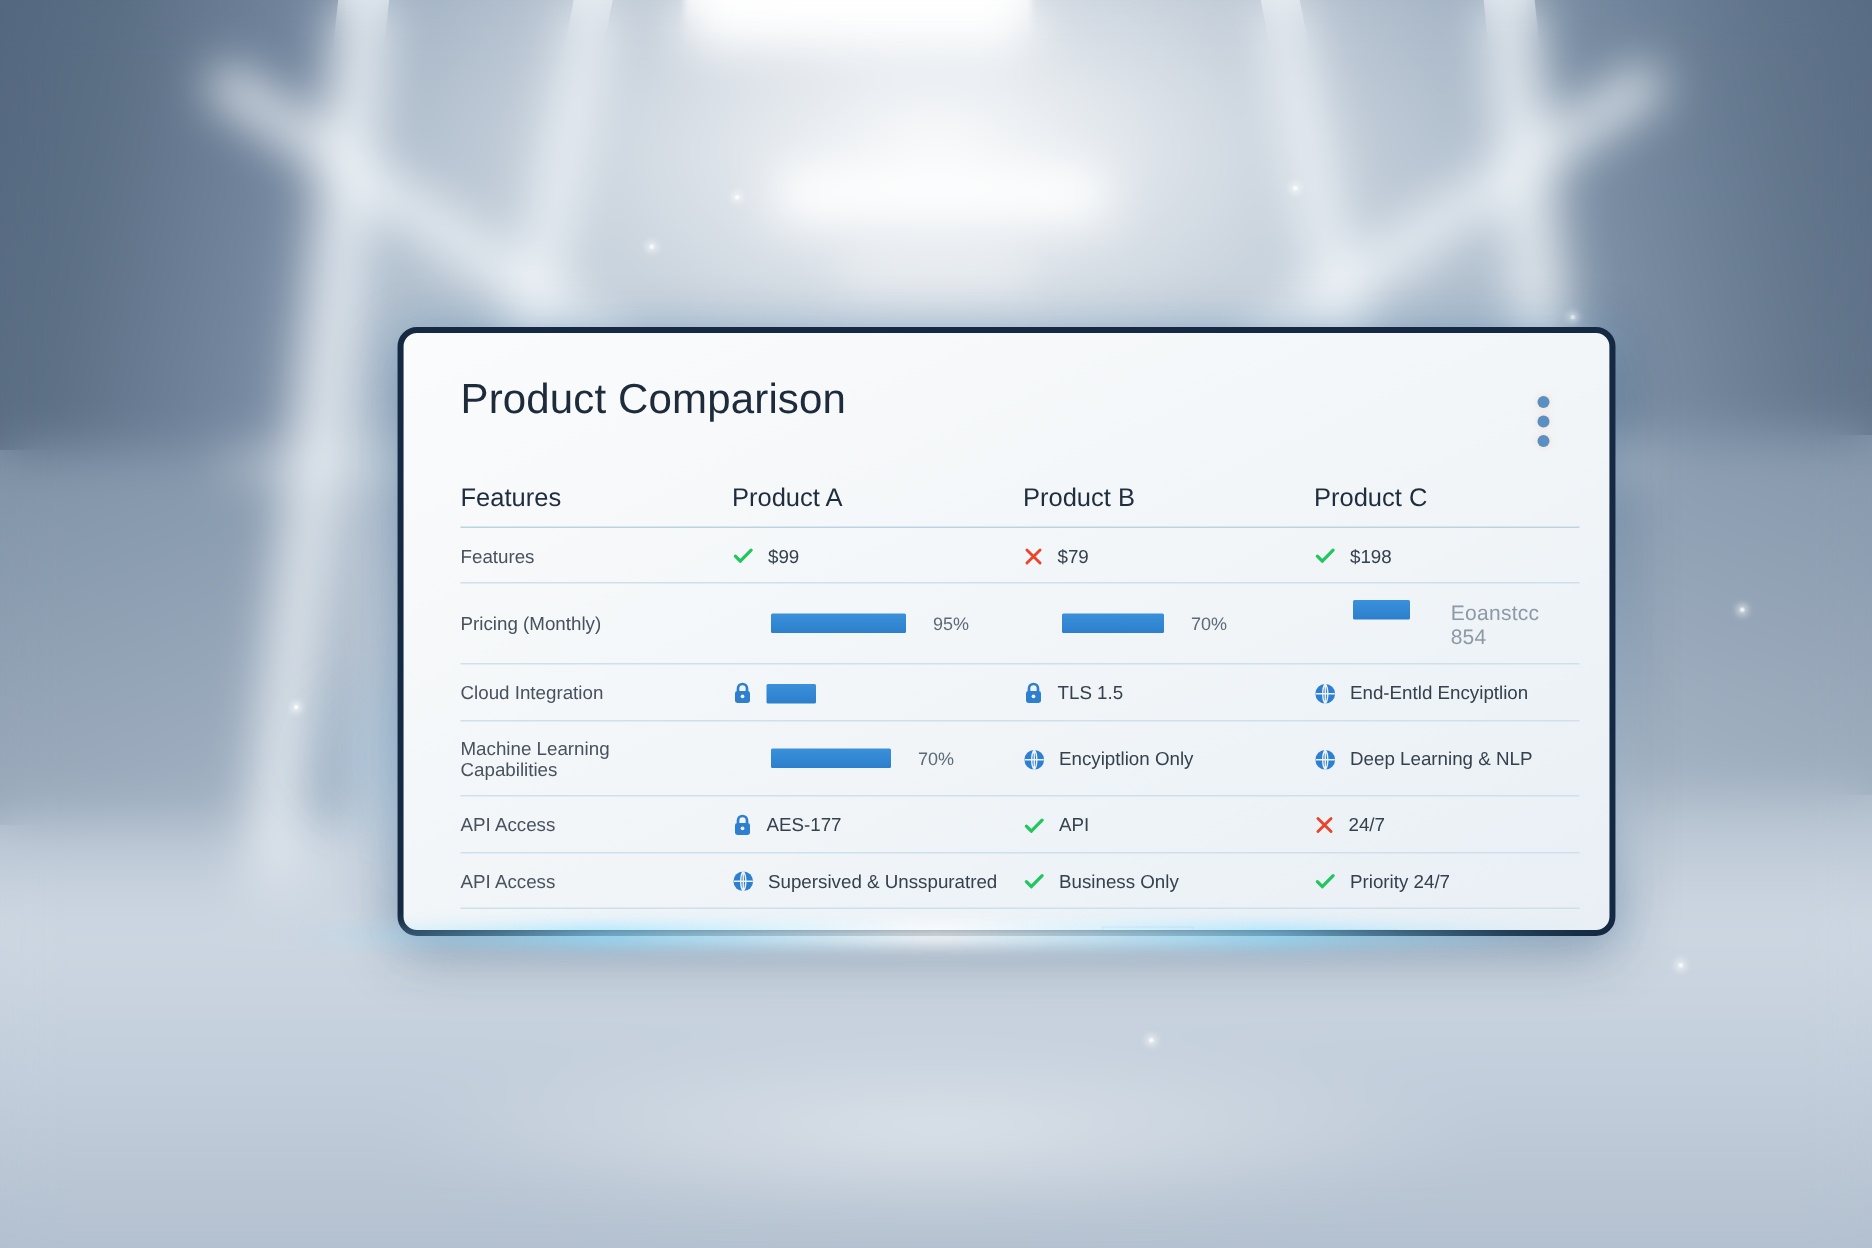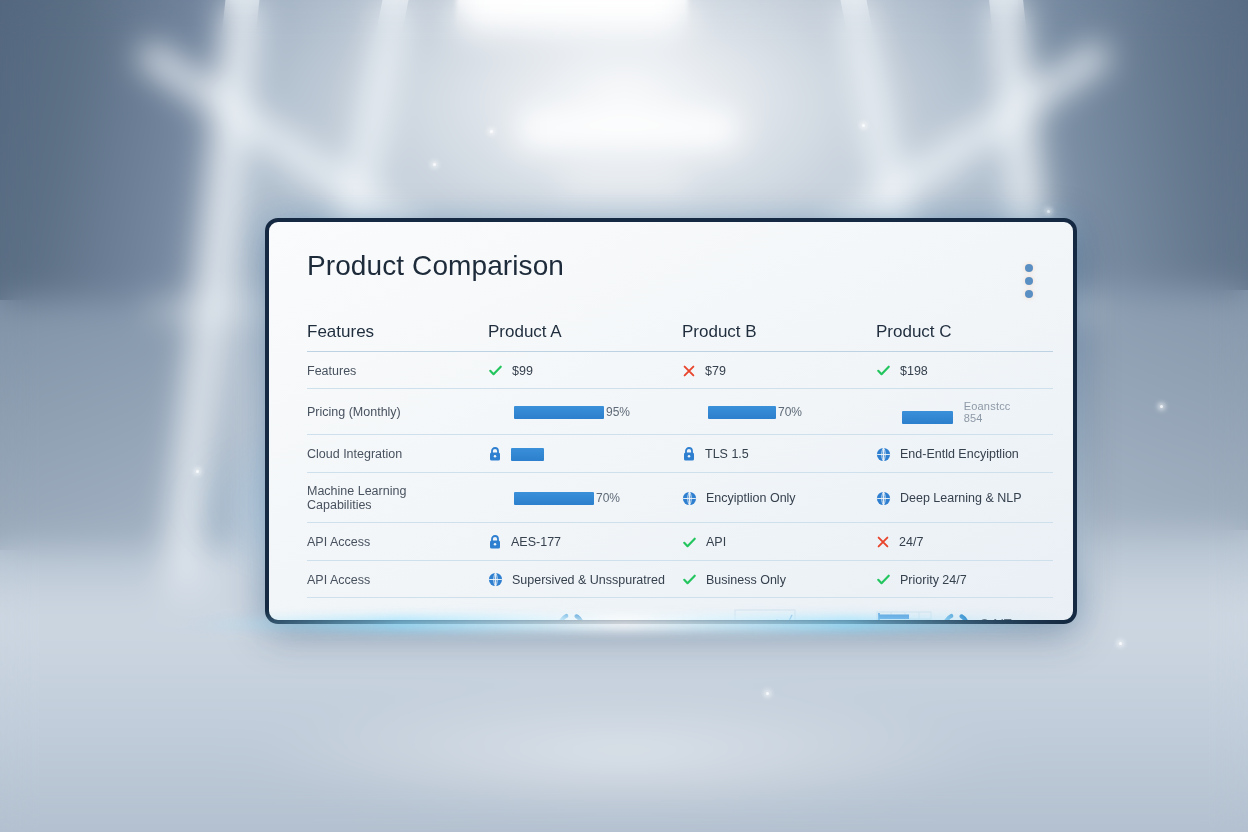--- a/index.html
+++ b/index.html
@@ -144,26 +144,26 @@
   .cell-txt{ font-size:12.5px; color:#36414e; white-space:nowrap; }
 
   
   .ic{ flex:0 0 auto; display:inline-flex; align-items:center; justify-content:center; }
   .ic.chk{ width:15px; height:15px; }
   .ic.xm{ width:14px; height:14px; }
   .ic.lock{ width:14px; height:16px; }
   .ic.brain{ width:15px; height:15px; }
 
   
-  .pbar-wrap{ display:flex; align-items:flex-end; gap:0; }
+  .pbar-wrap{ display:flex; align-items:flex-start; gap:16px; }
   .pbar{ height:13px; background:#2f86d4; border-radius:1px; }
   .pbar.soft{ background:linear-gradient(180deg,#3b90da 0%,#2b7fcc 100%); }
   .pbar-lbl{ font-size:12px; color:#5e6a77; margin-left:2px; }
   .pbar-lbl.blurry{
-    color:#8d99a6; margin-left:11px; font-size:11px;
+    color:#8d99a6; margin-left:11px; font-size:14px;
     filter:blur(.45px); letter-spacing:.2px;
   }
   .pbar-indent{ margin-left:26px; }
 
   
   .wrow td{ border-bottom:none; padding-top:14px; }
   .widget{ display:flex; align-items:center; gap:10px; }
   .widget.ctr{ justify-content:center; }
 
   .donut{ width:32px; height:32px; }

